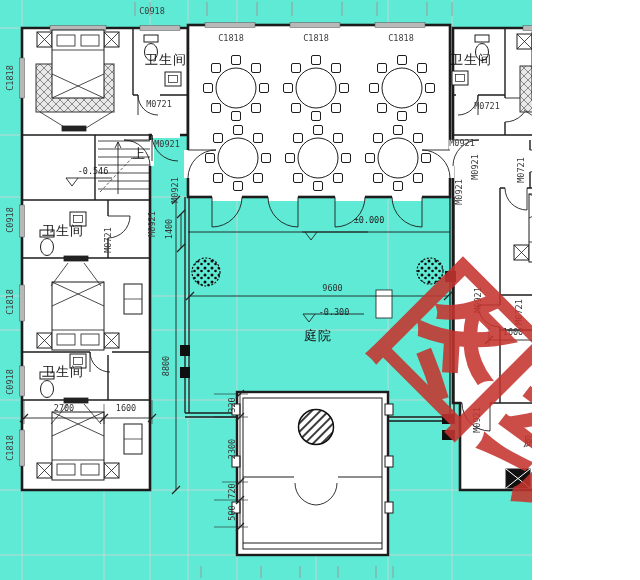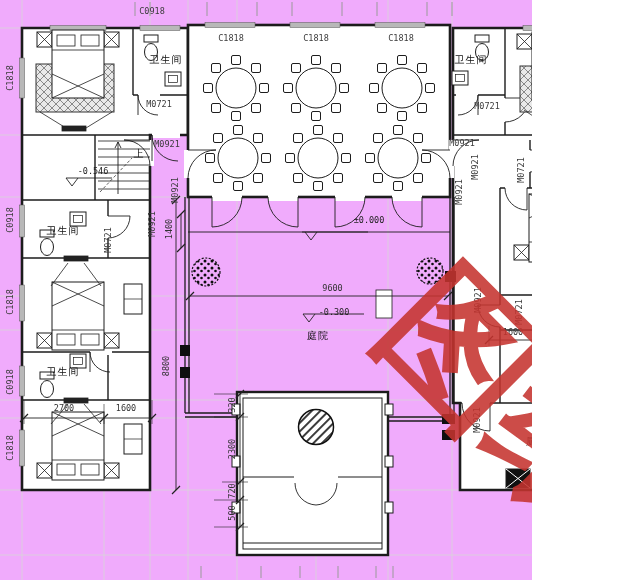--- a/index.html
+++ b/index.html
@@ -1,24 +1,24 @@
 <!DOCTYPE html>
 <html><head>
 <meta charset="utf-8">
 <style>
   html,body{margin:0;padding:0;background:#fff;}
-  .plan{position:relative;width:532px;height:580px;background:#f0abfc;overflow:hidden;
+  .plan{position:relative;width:532px;height:580px;background:#5eead4;overflow:hidden;
         font-family:"Liberation Sans",sans-serif;}
   svg{position:absolute;left:0;top:0;}
   .lb{position:absolute;transform:translate(-50%,-50%);white-space:nowrap;color:#2f2f2f;z-index:3;}
   .lb.v{transform:translate(-50%,-50%) rotate(-90deg);}
   .code{font-family:"DejaVu Sans Mono",monospace;font-size:8.5px;color:#3c3c3c;letter-spacing:0;}
   .dim{font-family:"DejaVu Sans Mono",monospace;font-size:8.5px;color:#333;}
   .lvl{font-family:"DejaVu Sans Mono",monospace;font-size:8.5px;color:#222;}
-  .room{font-size:10px;color:#101010;letter-spacing:1px;}
+  .room{font-size:13px;color:#101010;letter-spacing:1px;}
   .watermark{position:absolute;left:408px;top:298px;width:0;height:0;z-index:6;pointer-events:none;}
   .watermark span{display:block;transform:translate(-50%,-50%) rotate(45deg);
     font-size:148px;font-weight:bold;white-space:nowrap;letter-spacing:2px;
     font-family:"DejaVu Sans",sans-serif;opacity:.88;}
 </style>
 </head>
 <body>
 
 <div class="plan">
 

